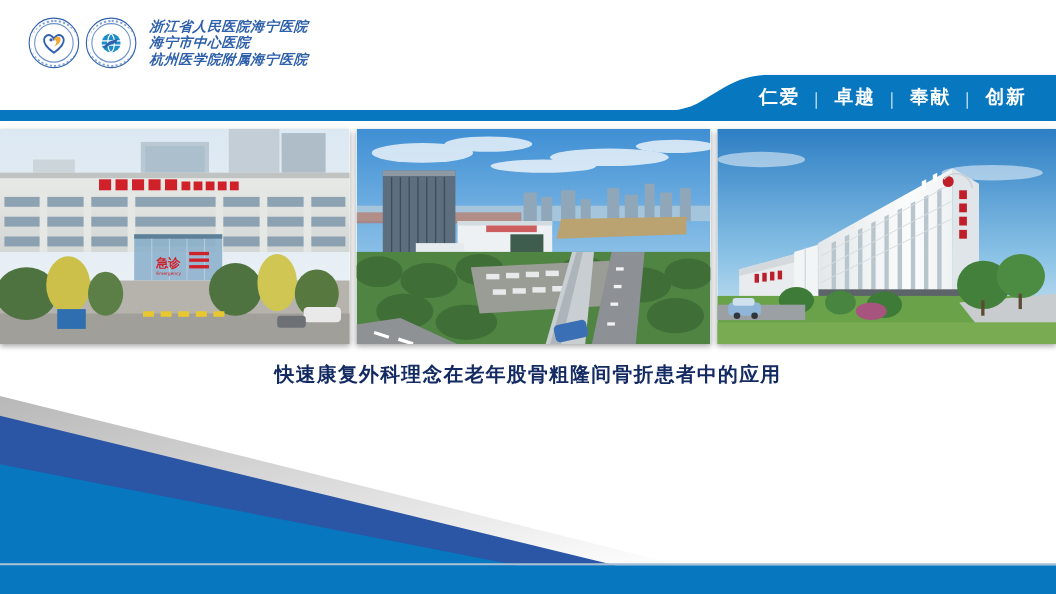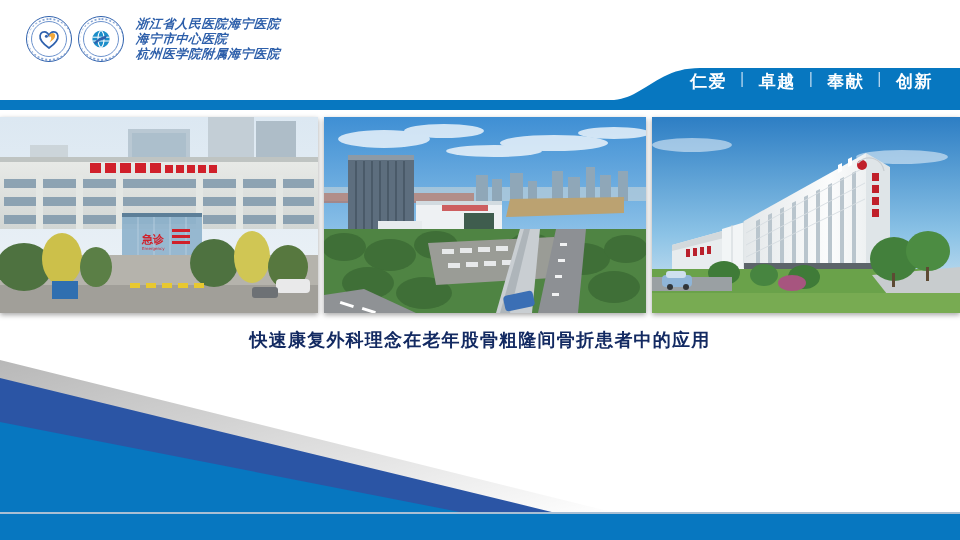--- a/index.html
+++ b/index.html
@@ -110,21 +110,21 @@
     height: 34px;
   }
   .motto-shape svg { display: block; }
 
   .motto-text {
     position: absolute;
     right: 14px;
     top: 70px;
     height: 30px;
     display: flex;
-    align-items: flex-start;
+    align-items: flex-end;
     gap: 0;
     color: #ffffff;
     font-size: 17px;
     font-weight: 700;
     letter-spacing: 1.5px;
     white-space: nowrap;
   }
   .motto-word { padding: 0 13px; }
   .motto-sep {
     color: #cfe4f6;

